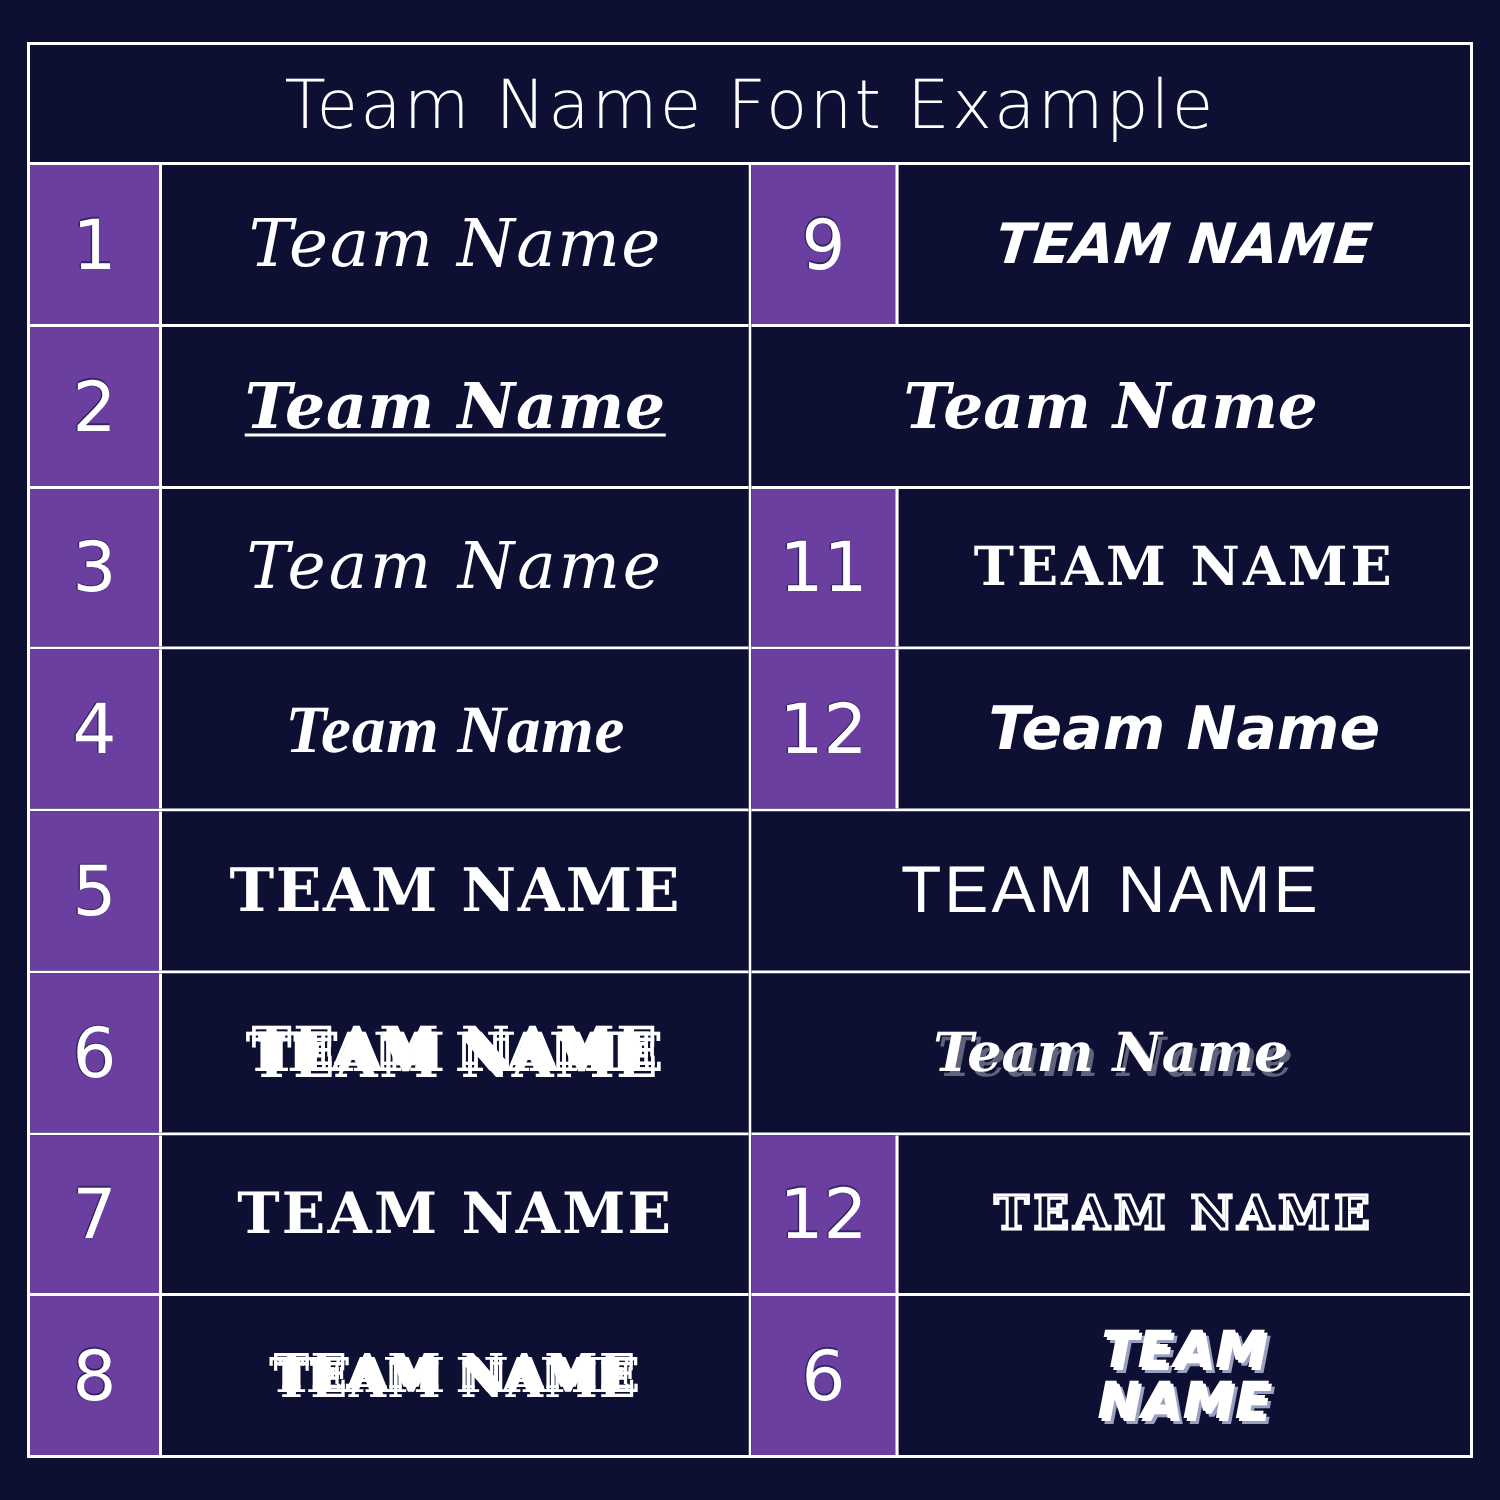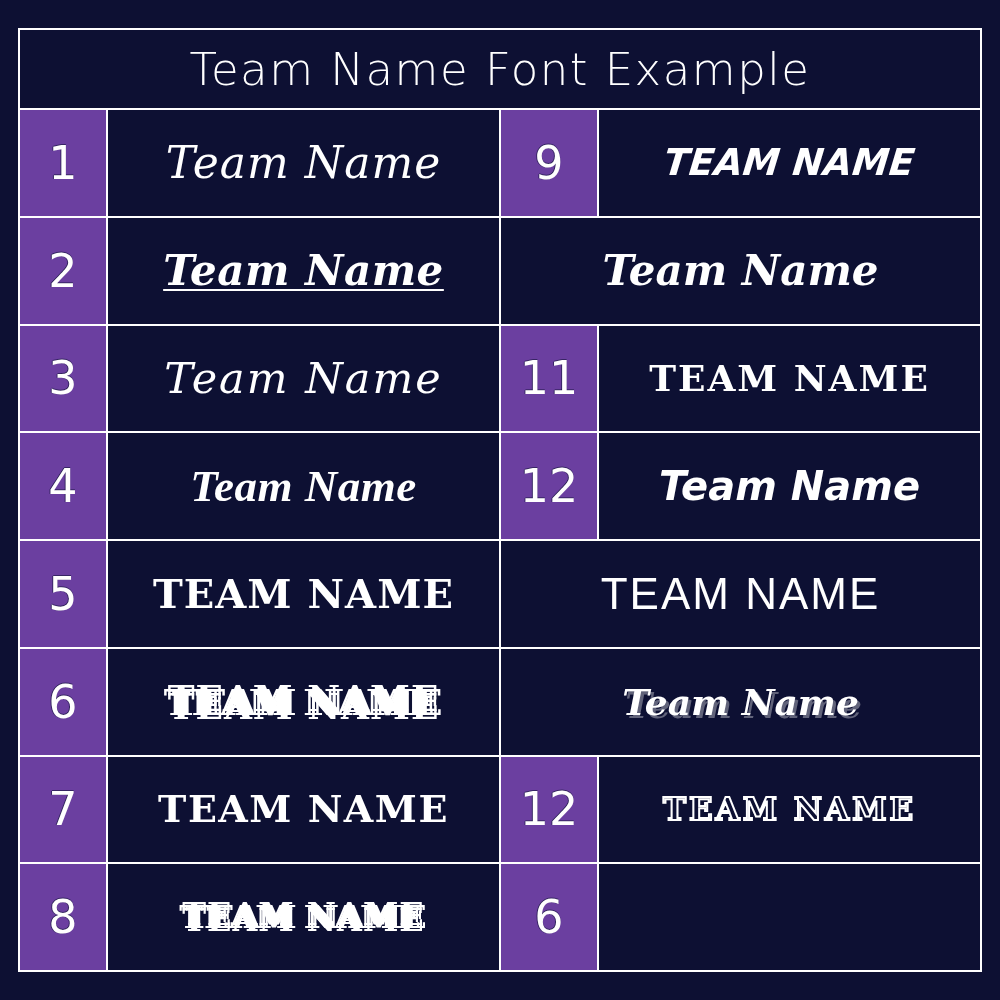--- a/index.html
+++ b/index.html
@@ -397,18 +397,24 @@
         </div>
         <div class="sample-cell">
           <span class="sample f15">TEAM NAME</span>
         </div>
       </div>
 
       <div class="row last">
         <div class="num-cell">
           <span class="num-text">6</span>
         </div>
+        <div class="sample-cell">
+          <span class="sample f16">
+            <span class="l1">TEAM</span>
+            <span class="l2">NAME</span>
+          </span>
+        </div>
       </div>
 
     </div>
 
   </div>
 </div>
 
 </body></html>

